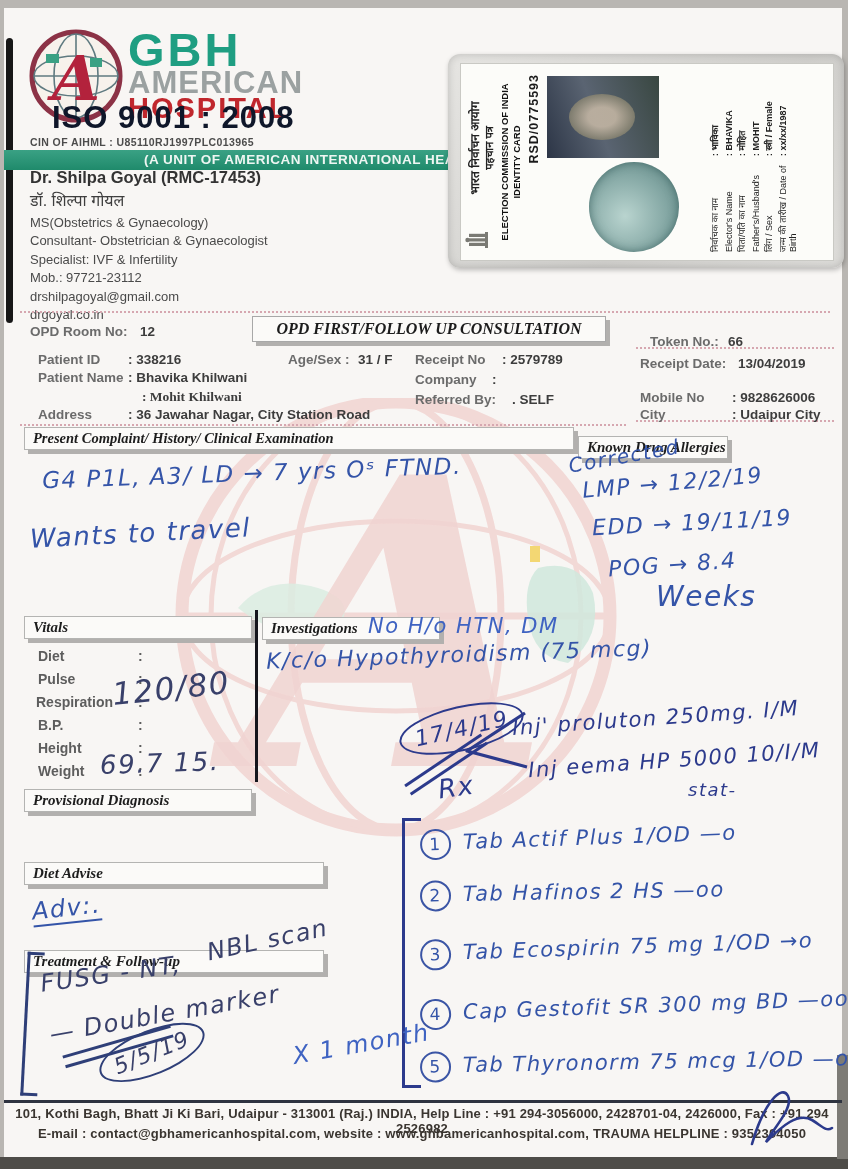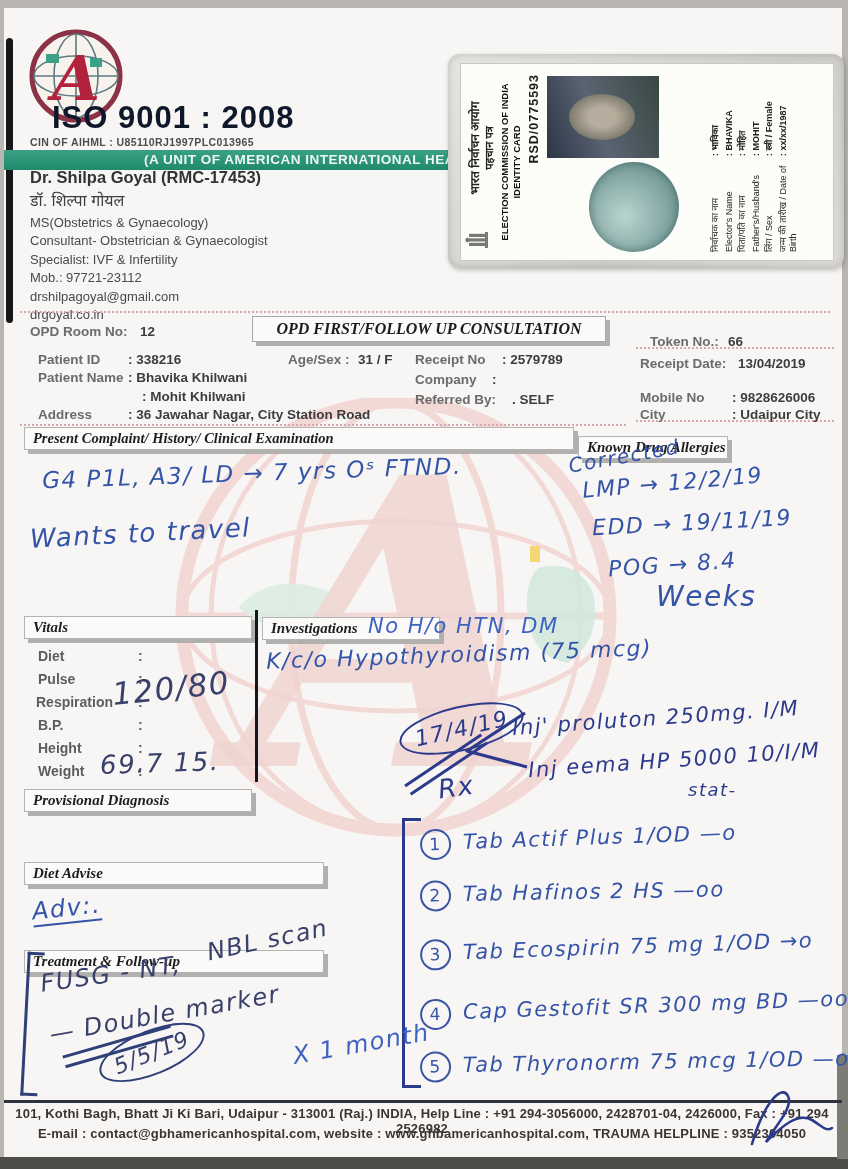--- a/index.html
+++ b/index.html
@@ -114,20 +114,25 @@
     <circle cx="48" cy="48" r="44" fill="#f7f2ec" stroke="#8c3246" stroke-width="5"></circle>
     <ellipse cx="48" cy="48" rx="22" ry="42" fill="none" stroke="#5f7a80" stroke-width="1.6"></ellipse>
     <ellipse cx="48" cy="48" rx="42" ry="20" fill="none" stroke="#5f7a80" stroke-width="1.6"></ellipse>
     <line x1="6" y1="48" x2="90" y2="48" stroke="#5f7a80" stroke-width="1.6"></line>
     <line x1="48" y1="6" x2="48" y2="90" stroke="#5f7a80" stroke-width="1.6"></line>
     <rect x="18" y="26" width="13" height="9" fill="#3aa184"></rect>
     <rect x="62" y="30" width="12" height="9" fill="#3aa184"></rect>
     <text x="48" y="72" text-anchor="middle" font-family="DejaVu Serif, serif" font-style="italic" font-weight="bold" font-size="62" fill="#b3223c">A</text>
   </svg>
 
+  <div class="brand-text">
+    <div class="brand-gbh">GBH</div>
+    <div class="brand-american">AMERICAN</div>
+    <div class="brand-hospital">HOSPITAL</div>
+  </div>
   <div class="iso">ISO 9001 : 2008</div>
   <div class="cin">CIN OF AIHML : U85110RJ1997PLC013965</div>
 
   <div class="banner">
     <span>(A UNIT OF AMERICAN INTERNATIONAL HEALTH</span>
   </div>
 
   <div class="doctor">
     <div class="doc-name">Dr. Shilpa Goyal (RMC-17453)</div>
     <div class="doc-hi">डॉ. शिल्पा गोयल</div>
@@ -205,21 +210,21 @@
   <span class="val" style="left:502px;top:352px;">: 2579789</span>
   <span class="lab" style="left:640px;top:356px;">Receipt Date:</span>
   <span class="val" style="left:738px;top:356px;">13/04/2019</span>
 
   <span class="lab" style="left:38px;top:370px;">Patient Name</span>
   <span class="val" style="left:128px;top:370px;">: Bhavika Khilwani</span>
   <span class="lab" style="left:415px;top:372px;">Company</span>
   <span class="val" style="left:492px;top:372px;">:</span>
 
   <span class="lab" style="left:38px;top:389px;margin-top:47px;">Father/Husband</span>
-  <span class="val" style="left:142px;top:389px;">: Mohit Khilwani</span>
+  <span class="val" style="left:142px;top:389px;font-family:Liberation Serif, serif;">: Mohit Khilwani</span>
   <span class="lab" style="left:415px;top:392px;">Referred By:</span>
   <span class="val" style="left:512px;top:392px;">. SELF</span>
   <span class="lab" style="left:640px;top:390px;">Mobile No</span>
   <span class="val" style="left:732px;top:390px;">: 9828626006</span>
 
   <span class="lab" style="left:38px;top:407px;">Address</span>
   <span class="val" style="left:128px;top:407px;">: 36 Jawahar Nagar, City Station Road</span>
   <span class="lab" style="left:640px;top:407px;">City</span>
   <span class="val" style="left:732px;top:407px;">: Udaipur City</span>
 

